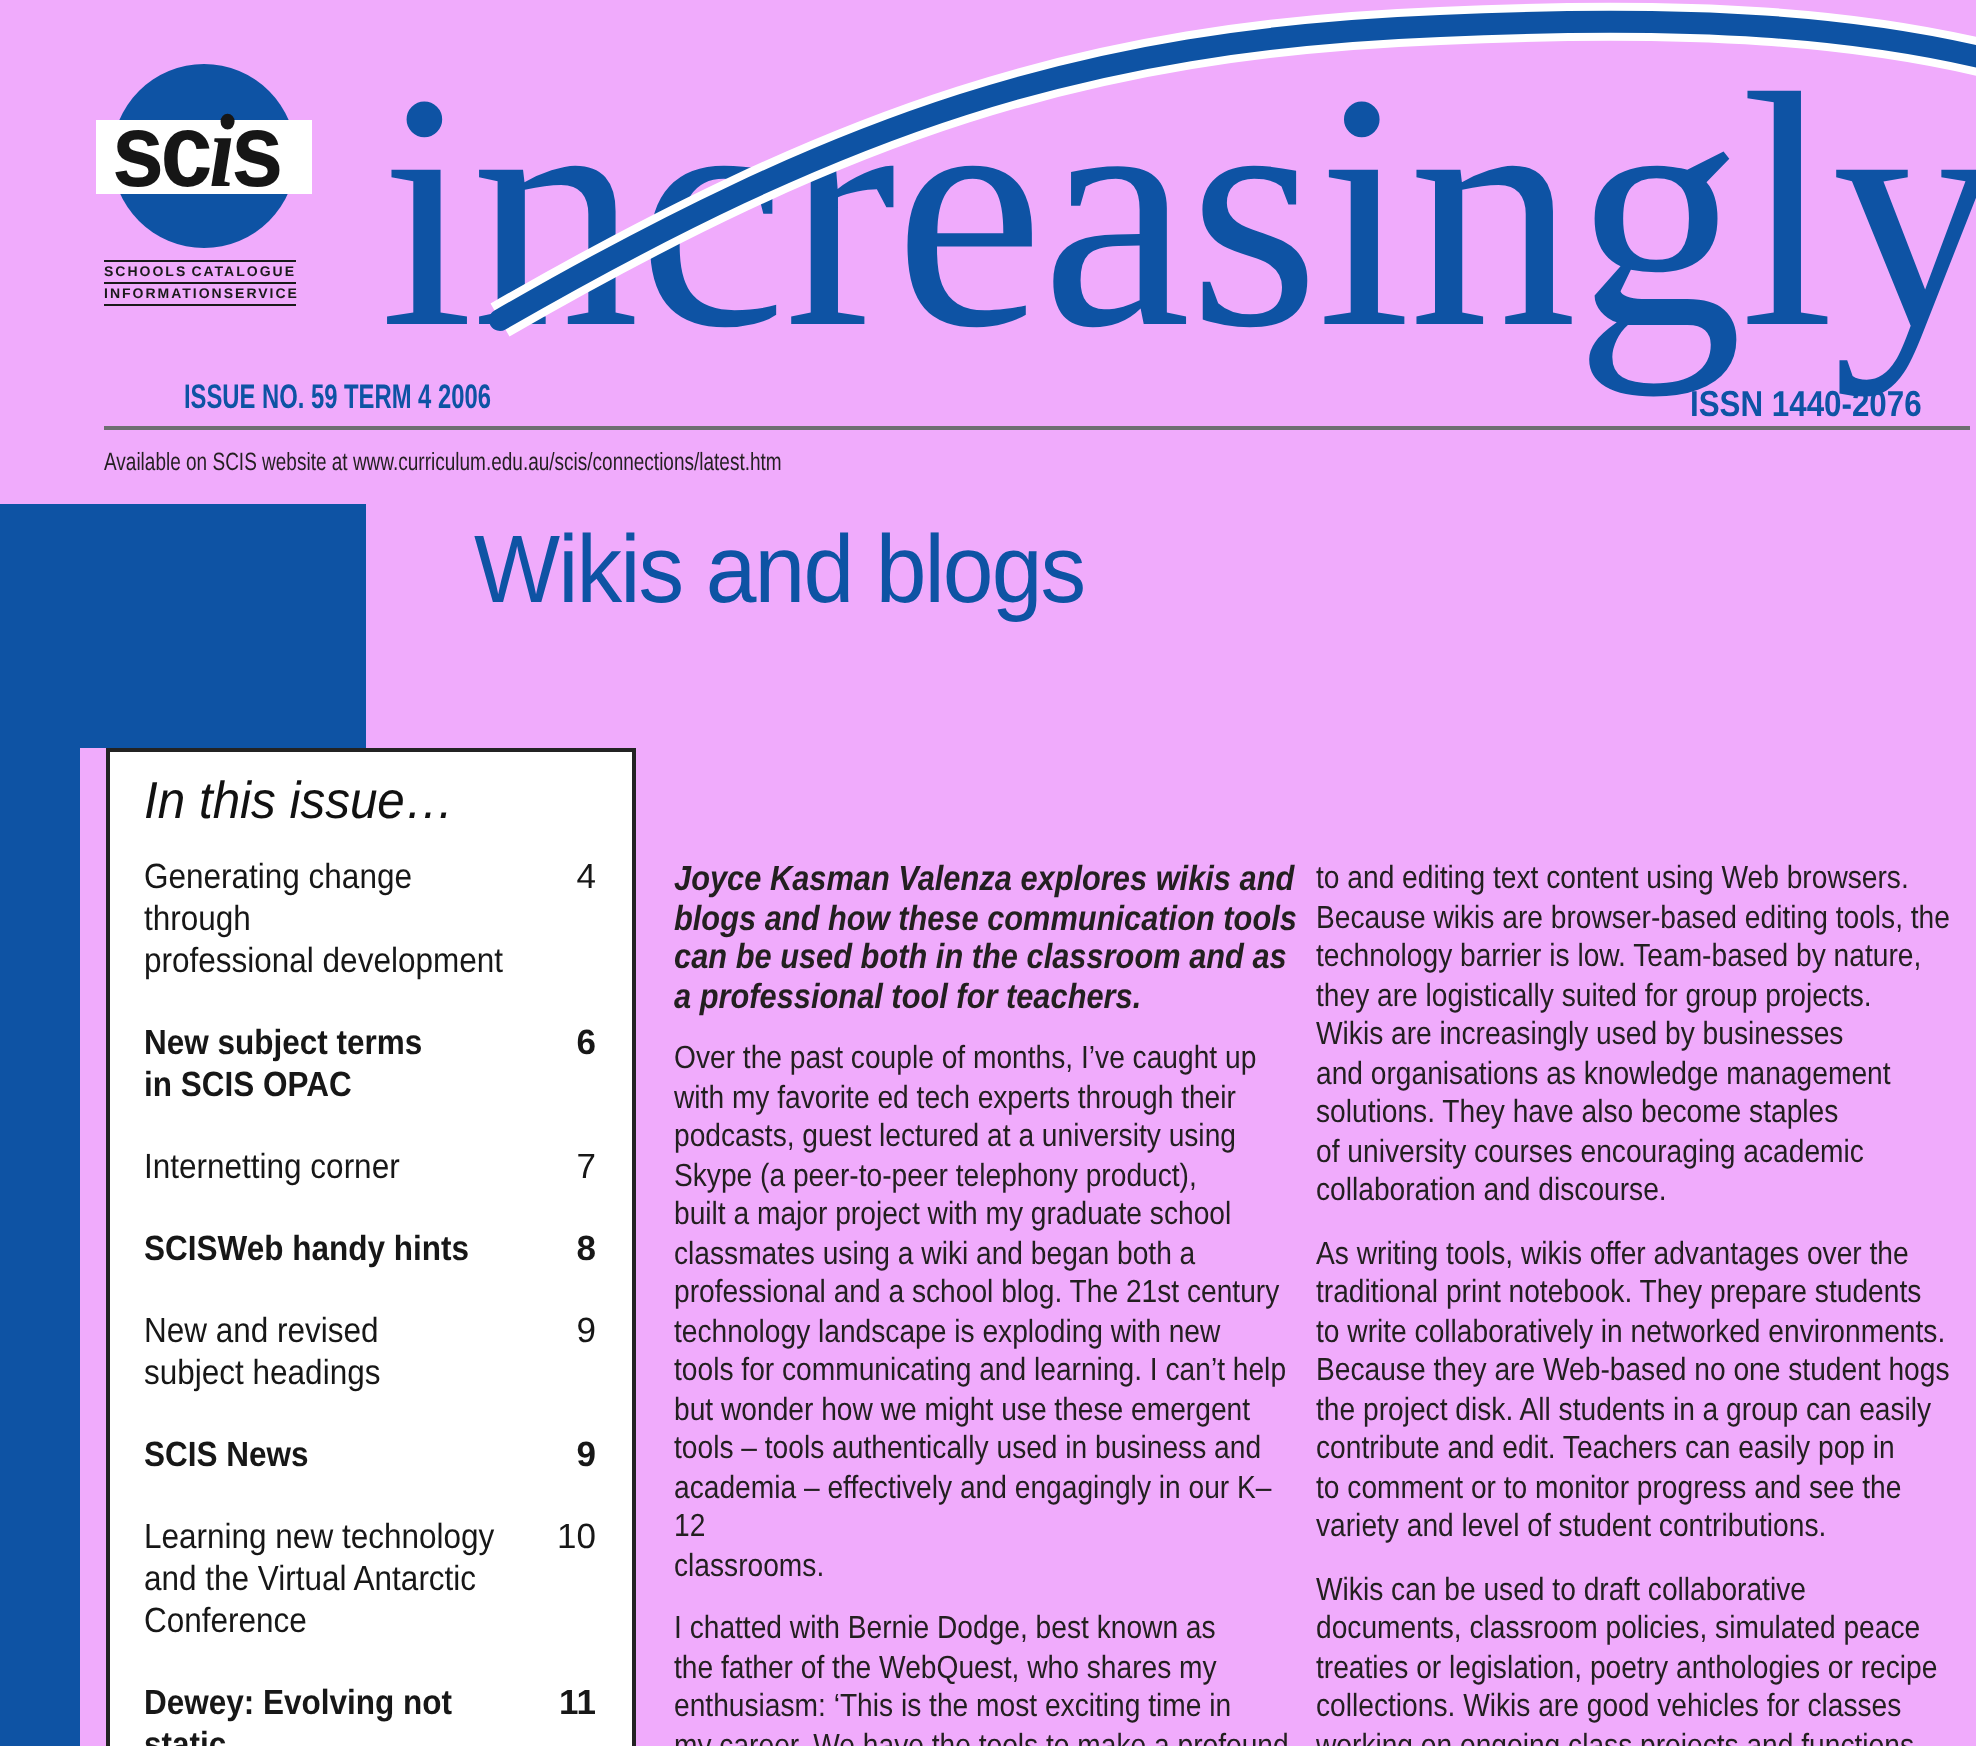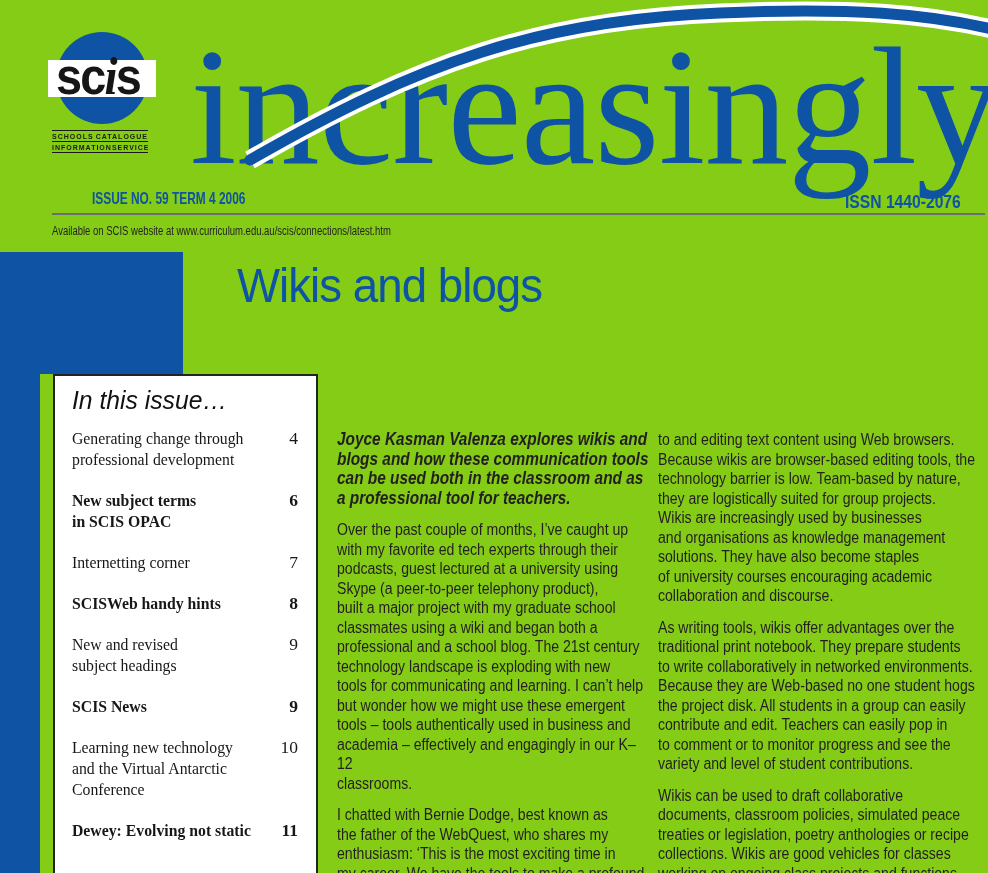--- a/index.html
+++ b/index.html
@@ -1,18 +1,18 @@
 <!DOCTYPE html>
 <html><head>
 <meta charset="utf-8">
 <style>
   html,body { margin:0; padding:0; background:#fff; }
   .page {
     position:relative; width:988px; height:873px; overflow:hidden;
-    background:#84cc16; font-family:"Liberation Sans", sans-serif; color:#231f20;
+    background:#f0abfc; font-family:"Liberation Sans", sans-serif; color:#231f20;
   }
   .abs { position:absolute; }
   .cond { display:inline-block; transform-origin:0 0; white-space:nowrap; }
   .sx70 { transform:scaleX(.70); }
   .sx76 { transform:scaleX(.76); }
   .sx87 { transform:scaleX(.87); }
   .sx90 { transform:scaleX(.90); }
   .sx95 { transform:scaleX(.95); }
 
   
@@ -45,21 +45,21 @@
   
   .article-title { left:237px; top:247px; color:#0e53a4; font-size:48px; line-height:77px; font-weight:400; letter-spacing:-1px; }
   .article-title .l2 { padding-left:86px; }
 
   
   .toc-box {
     left:53px; top:374px; width:265px; height:540px; box-sizing:border-box;
     background:#fff; border:2px solid #232323; padding:9px 18px 0 17px;
   }
   .toc-heading { font-size:26px; font-weight:400; font-style:italic; color:#111; margin:0 0 12px 0; }
-  .toc-row { display:flex; justify-content:space-between; align-items:flex-start; margin-bottom:20px;font-family:Liberation Serif, serif; }
+  .toc-row { display:flex; justify-content:space-between; align-items:flex-start; margin-bottom:20px; }
   .toc-label { font-size:17.5px; line-height:21px; white-space:pre-line; display:inline-block; transform:scaleX(.9); transform-origin:0 0; color:#171717; }
   .toc-page { font-size:17.5px; line-height:21px; min-width:24px; text-align:right; color:#171717; }
   .toc-row.bold .toc-label, .toc-row.bold .toc-page { font-weight:700; }
 
   
   .col { top:430px; color:#231f20; }
   .col1 { left:337px; width:313px; }
   .col2 { left:658px; width:327px; }
   .col-inner { transform:scaleX(.88); transform-origin:0 0; font-size:16px; line-height:19.5px; }
   .col1 .col-inner { width:356px; }

